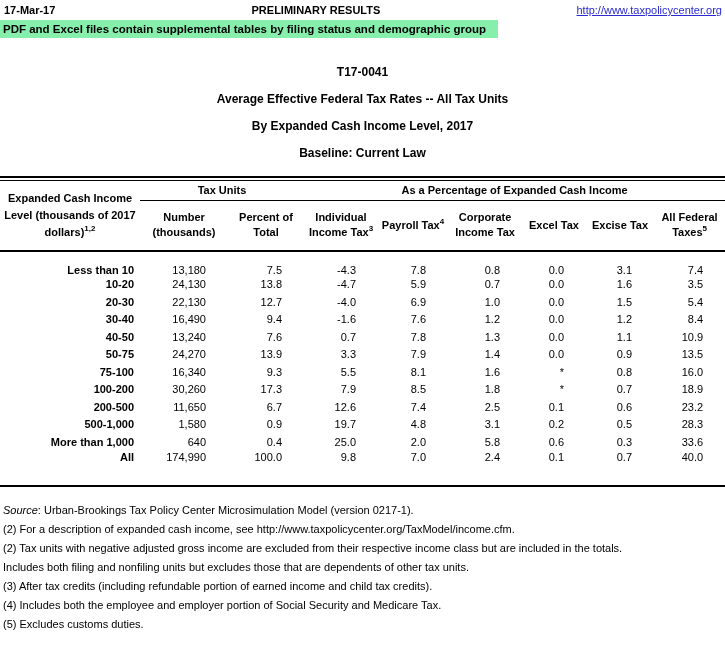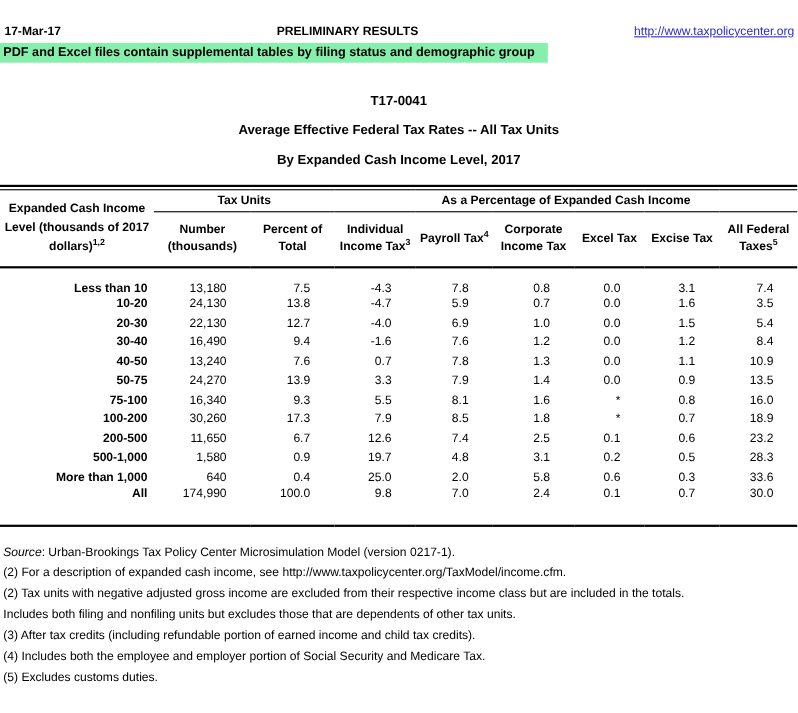--- a/index.html
+++ b/index.html
@@ -8,21 +8,21 @@
     width: 725px; height: 648px; overflow: hidden;
     font-family: "Liberation Sans", "DejaVu Sans", sans-serif;
     color: #000;
   }
   .page { width: 725px; height: 648px; position: relative; }
 
   
   .topbar {
     display: flex; justify-content: space-between; align-items: flex-end;
     padding: 4px 3px 0 4px;
-    font-size: 11px; font-weight: bold; margin-top: 19px;
+    font-size: 11px; font-weight: bold;
   }
   .topbar a { font-weight: normal; text-decoration: underline; }
 
   
   .banner {
     display: inline-block;
     margin: 4px 0 0 0;
     padding: 3px 12px 3px 3px;
     font-size: 11.5px; font-weight: bold; color: #000;
   }
@@ -74,20 +74,21 @@
     <span>PRELIMINARY RESULTS</span>
     <a href="#" id="tpc-link" style="color: rgb(43, 43, 208);">http://www.taxpolicycenter.org</a>
   </div>
 
   <div class="banner" id="banner" style="background: #86efac;">PDF and Excel files contain supplemental tables by filing status and demographic group</div>
 
   <div class="titles">
     <div>T17-0041</div>
     <div>Average Effective Federal Tax Rates -- All Tax Units</div>
     <div>By Expanded Cash Income Level, 2017</div>
+    <div>Baseline: Current Law</div>
   </div>
 
   <div class="tablewrap">
     <table class="tpc">
       <colgroup>
         <col style="width:140px">
           <col style="width:88px">
           <col style="width:76px">
         <col style="width:74px">
           <col style="width:70px">
@@ -239,21 +240,21 @@
           </tr>
           <tr>
             <td class="rowlabel">All</td>
             <td>174,990</td>
             <td>100.0</td>
             <td>9.8</td>
             <td>7.0</td>
             <td>2.4</td>
             <td>0.1</td>
             <td>0.7</td>
-            <td>30.0</td>
+            <td>40.0</td>
           </tr>
         </tbody>
     </table>
   </div>
 
   <div class="footnotes">
     <div class="src"><i>Source</i><span>: Urban-Brookings Tax Policy Center Microsimulation Model (version 0217-1).</span></div>
     <div id="footnote-lines">
         <div>(2) For a description of expanded cash income, see http://www.taxpolicycenter.org/TaxModel/income.cfm.</div>
         <div>(2) Tax units with negative adjusted gross income are excluded from their respective income class but are included in the totals.</div>

